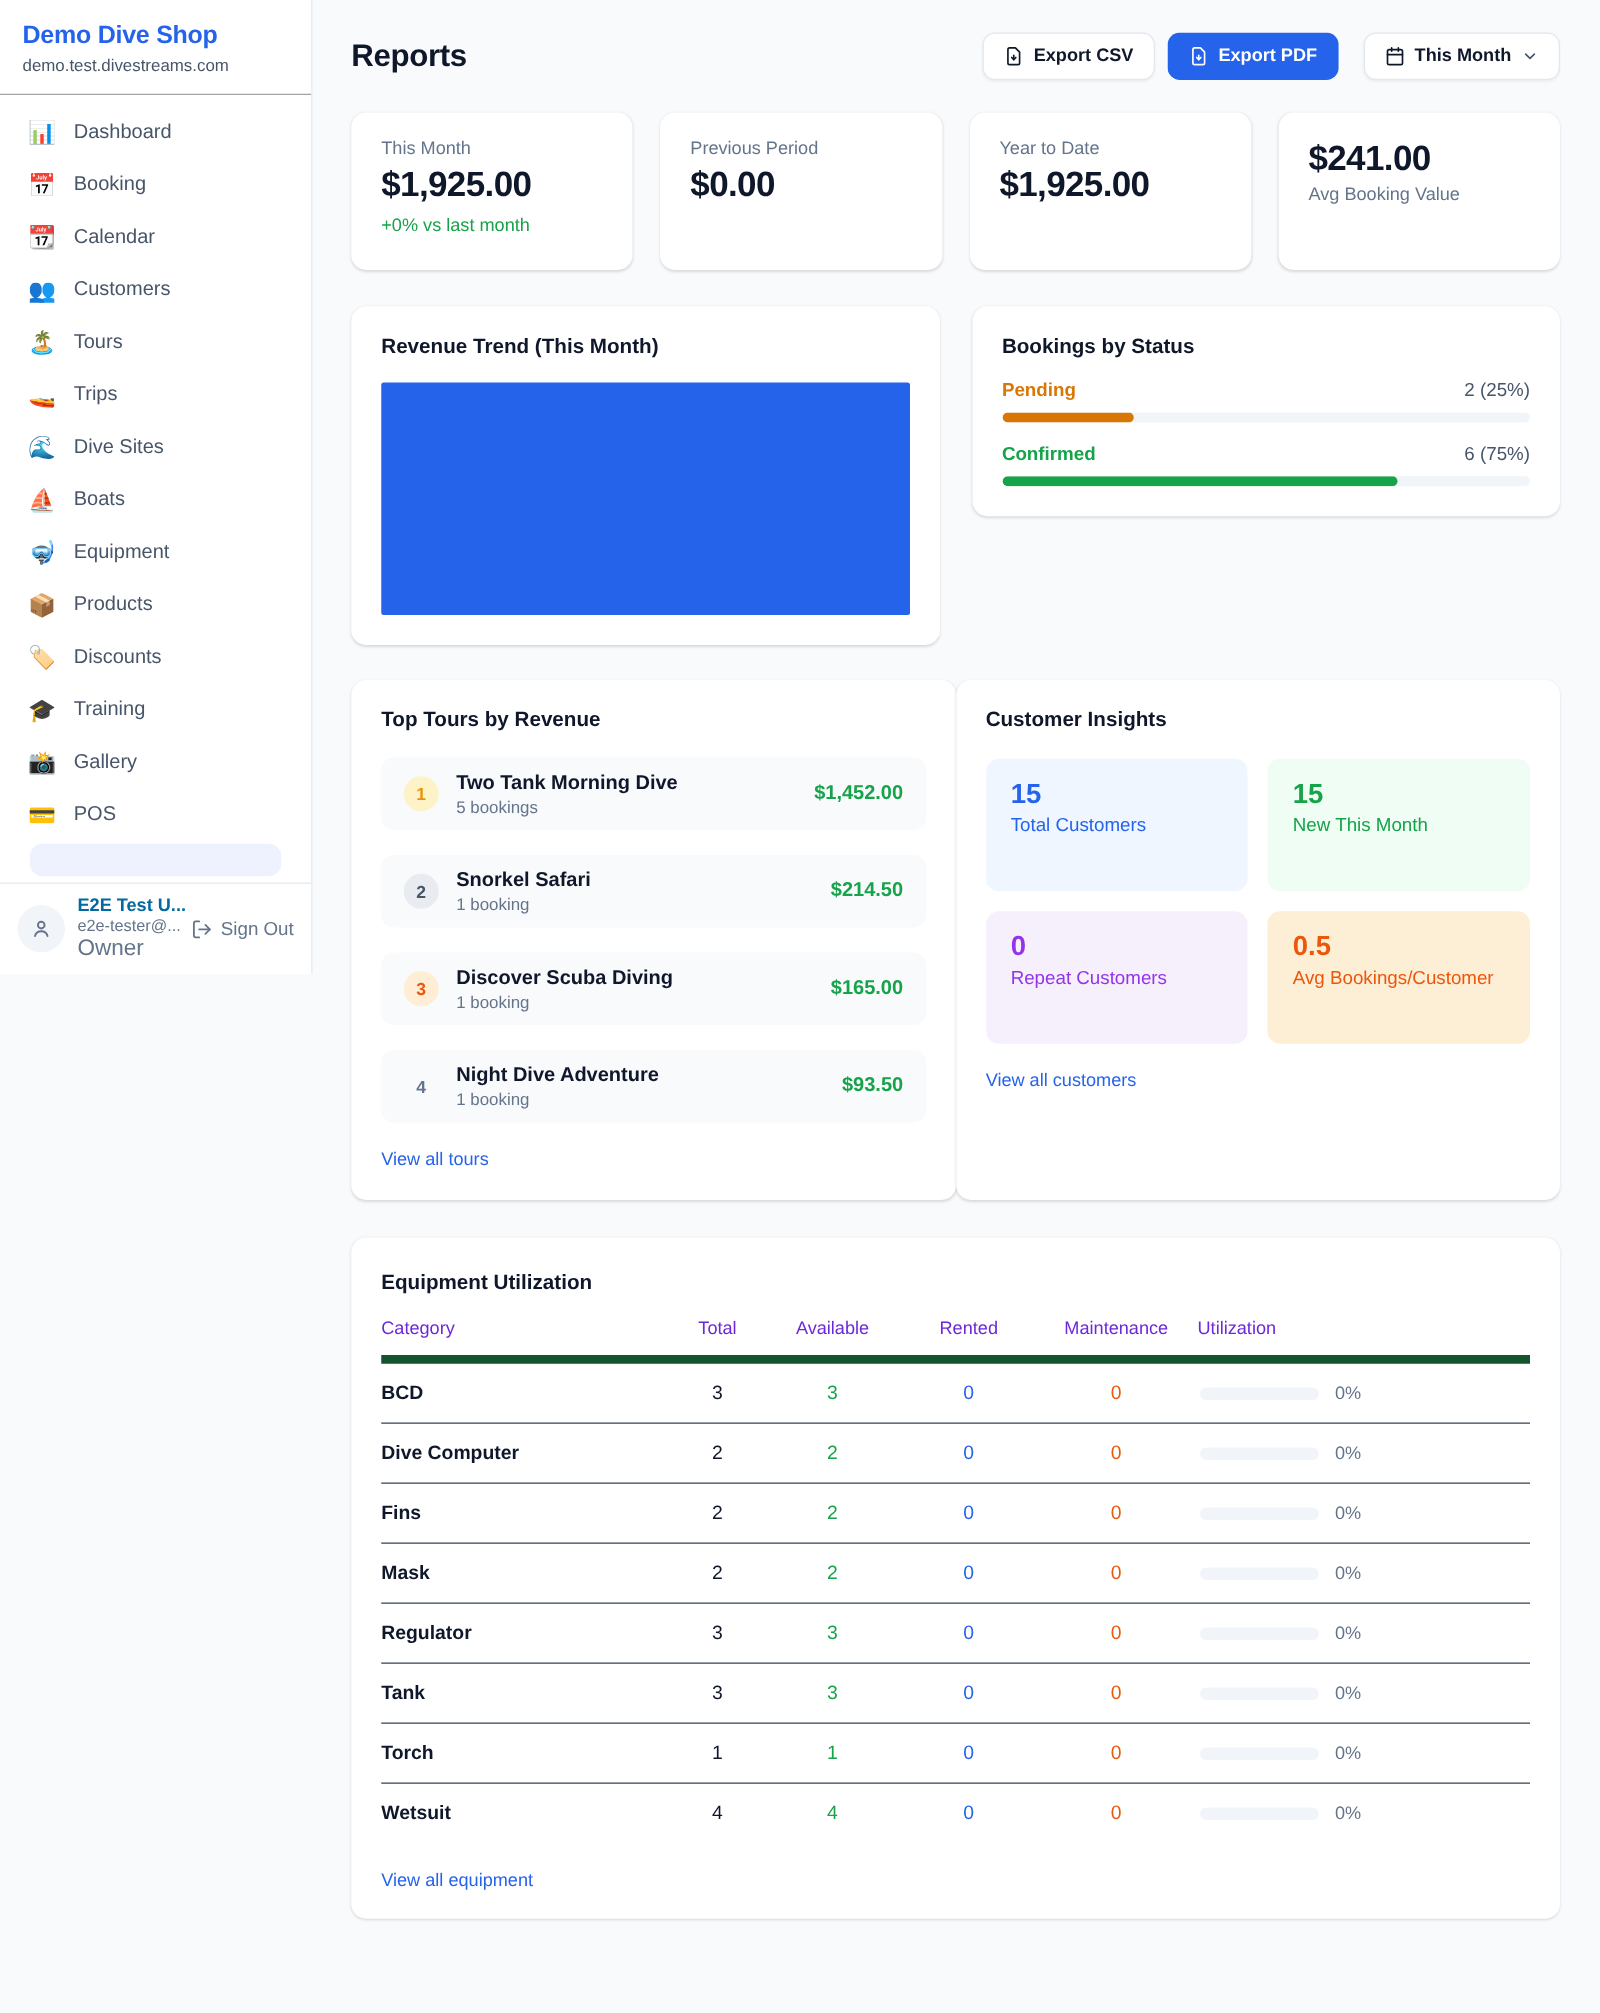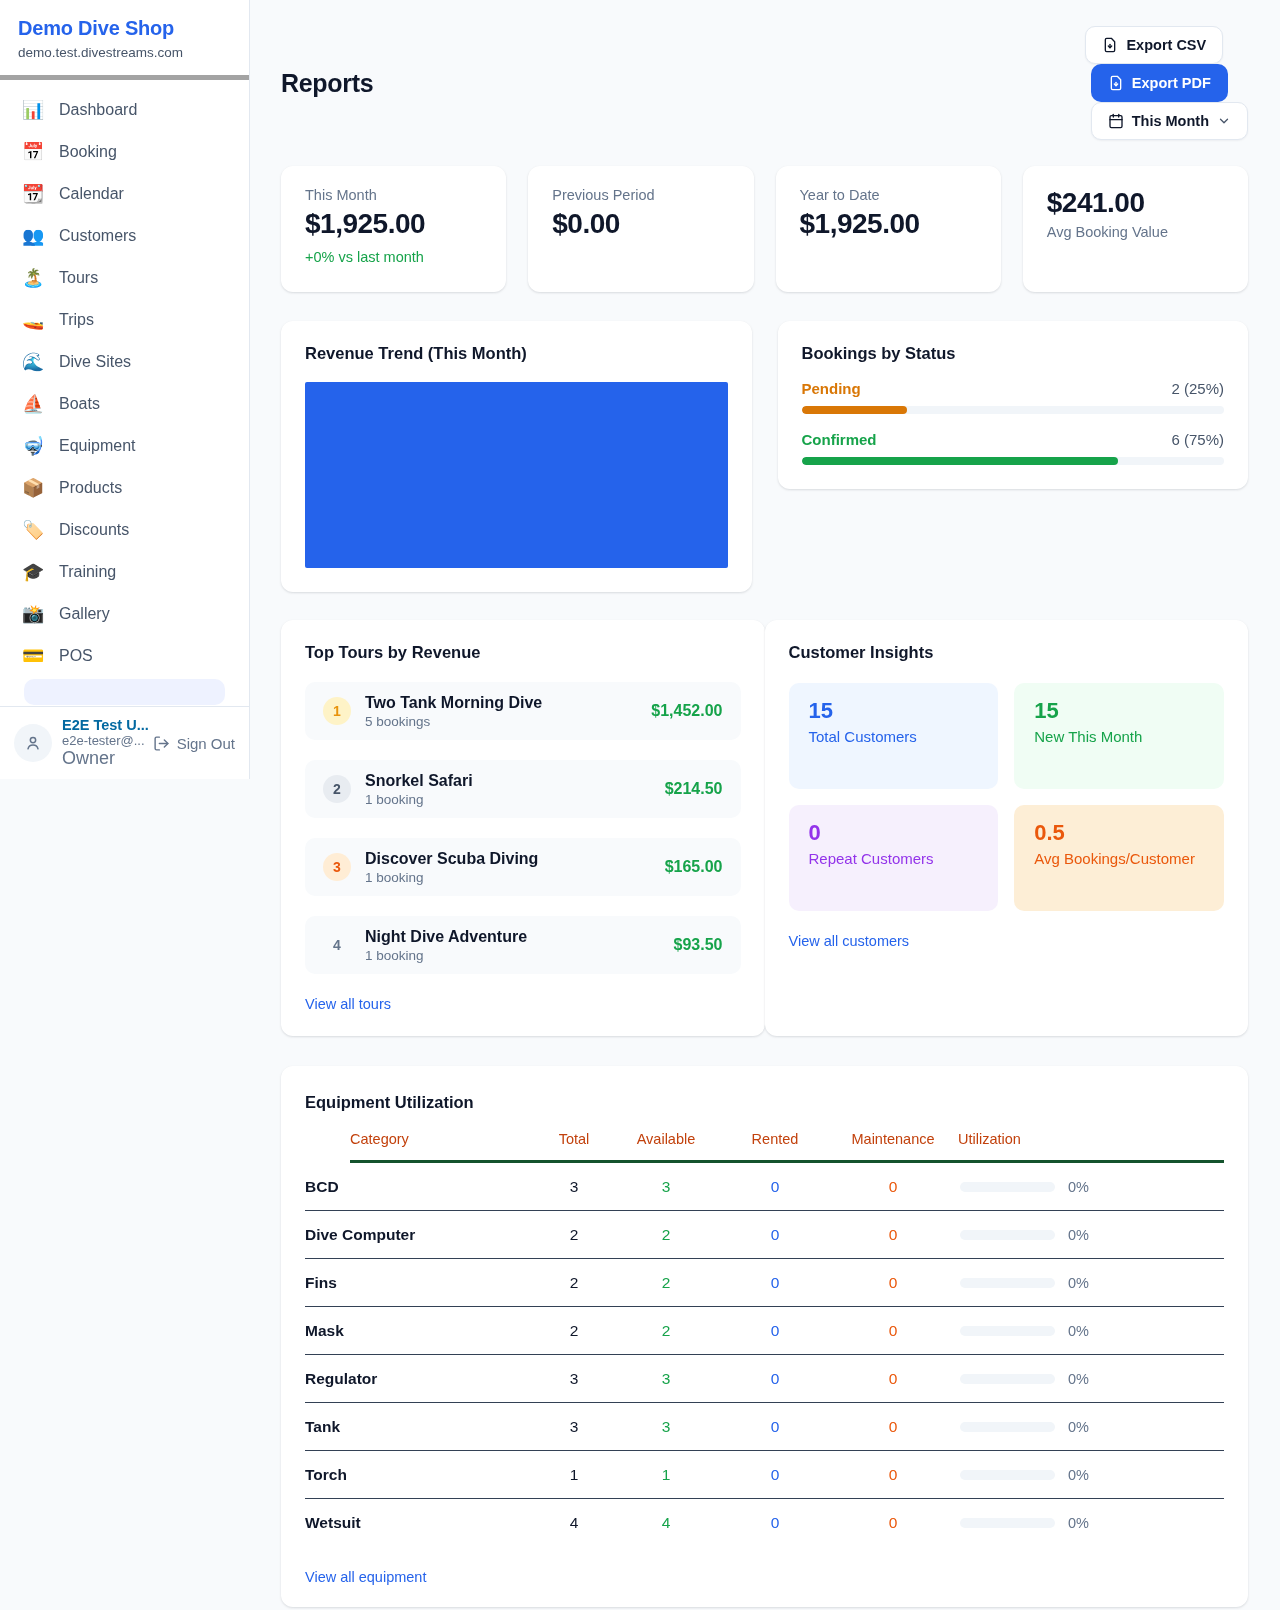--- a/index.html
+++ b/index.html
@@ -3,21 +3,21 @@
 <meta charset="utf-8">
 <style>
   * { margin:0; padding:0; box-sizing:border-box; }
   html,body { width:1280px; }
   body { font-family:"Liberation Sans", sans-serif; background:#f8fafc; color:#0f172a; }
   .page { position:relative; width:1280px; height:1610px; overflow:hidden; }
 
   
   .sidebar { position:absolute; left:0; top:0; width:250px; height:779px; background:#fff;
              border-right:1px solid #e2e8f0; overflow:hidden; }
-  .side-head { padding:17px 18px 15px; border-bottom:5px solid #a3a3a3; }
+  .side-head { padding:17px 18px 15px; border-bottom:1px solid #a3a3a3; }
   .side-title { color:#2563eb; font-size:20px; font-weight:800; letter-spacing:-0.2px; }
   .side-sub { color:#475569; font-size:13.5px; margin-top:5px; }
   .nav { padding:9px 12px 0; }
   .nav-item { display:flex; align-items:center; gap:13px; padding:10px 10px; border-radius:10px;
               color:#475569; font-size:16px; cursor:pointer; }
   .nav-icon { width:24px; font-size:18px; text-align:center; flex:0 0 24px; }
   .nav-peek { height:26px; margin:2px 12px 0; background:#eef2ff; border-radius:10px; }
   .side-foot { position:absolute; bottom:0; left:0; width:100%; background:#fff;
                border-top:1px solid #e2e8f0; padding:10px 14px; display:flex; align-items:center; gap:10px; }
   .avatar { width:38px; height:38px; border-radius:50%; background:#f1f5f9; color:#64748b;
@@ -26,21 +26,21 @@
   .user-name { font-size:14.5px; font-weight:700; color:#0369a1; white-space:nowrap; }
   .user-email { font-size:13px; color:#64748b; white-space:nowrap; }
   .user-role { font-size:18px; color:#64748b; }
   .signout { margin-left:auto; display:flex; align-items:center; gap:7px; color:#64748b;
              font-size:15px; cursor:pointer; white-space:nowrap; }
 
   
   .main { position:absolute; left:250px; top:0; width:1030px; padding:26px 32px 0 31px; }
   .hdr { display:flex; align-items:center; margin-bottom:26px; }
   .hdr h1 { font-size:25px; font-weight:800; letter-spacing:-0.3px; }
-  .hdr-actions { margin-left:auto; display:flex; align-items:center;flex-direction:column; }
+  .hdr-actions { margin-left:auto; display:flex; align-items:center; }
   .btn { display:flex; align-items:center; gap:8px; height:38px; padding:0 16px; border-radius:10px;
          font-size:14.5px; font-weight:600; cursor:pointer; border:1px solid transparent; }
   .btn-light { background:#fff; border-color:#e2e8f0; color:#0f172a;
                box-shadow:0 1px 2px rgba(16,24,40,.05); }
   .btn-primary { background:#2563eb; color:#fff; }
   .mr10 { margin-right:10px; } .ml20 { margin-left:20px; }
 
   .card { background:#fff; border-radius:12px;
           box-shadow:0 1px 2px rgba(16,24,40,.06), 0 1px 3px rgba(16,24,40,.08); }
 
@@ -77,21 +77,21 @@
                margin-top:22px; cursor:pointer; text-decoration:none; }
 
   .tiles { display:grid; grid-template-columns:1fr 1fr; gap:16px; margin-top:21px; }
   .tile { border-radius:10px; padding:15px 20px; height:106px; }
   .tile-value { font-size:22px; font-weight:800; }
   .tile-label { font-size:15px; margin-top:4px; }
 
   .equip { padding:27px 24px 22px; margin-bottom:40px; }
   .tbl-head, .tbl-row { display:grid; grid-template-columns:1fr 72px 112px 106px 130px 266px;
                         align-items:center; }
-  .tbl-head { color:#c2410c; font-size:14.5px; padding:19px 0 13px; border-bottom:3px solid #14532d;margin-left:45px; }
+  .tbl-head { color:#6d28d9; font-size:14.5px; padding:19px 0 13px; border-bottom:7px solid #14532d; }
   .tbl-row { height:48px; border-bottom:1px solid #334155; font-size:15.5px; }
   .tbl-row:last-of-type { border-bottom:none; }
   .tc { text-align:center; }
   .cat { font-weight:600; color:#0f172a; }
   .n-total { color:#0f172a; } .n-avail { color:#16a34a; } .n-rent { color:#2563eb; } .n-maint { color:#ea580c; }
   .util { display:flex; align-items:center; gap:13px; padding-left:2px; }
   .util-track { width:95px; height:10px; border-radius:999px; background:#f1f5f9; overflow:hidden; }
   .util-fill { height:10px; border-radius:999px; background:#2563eb; }
   .util-pct { color:#64748b; font-size:14.5px; }
 

